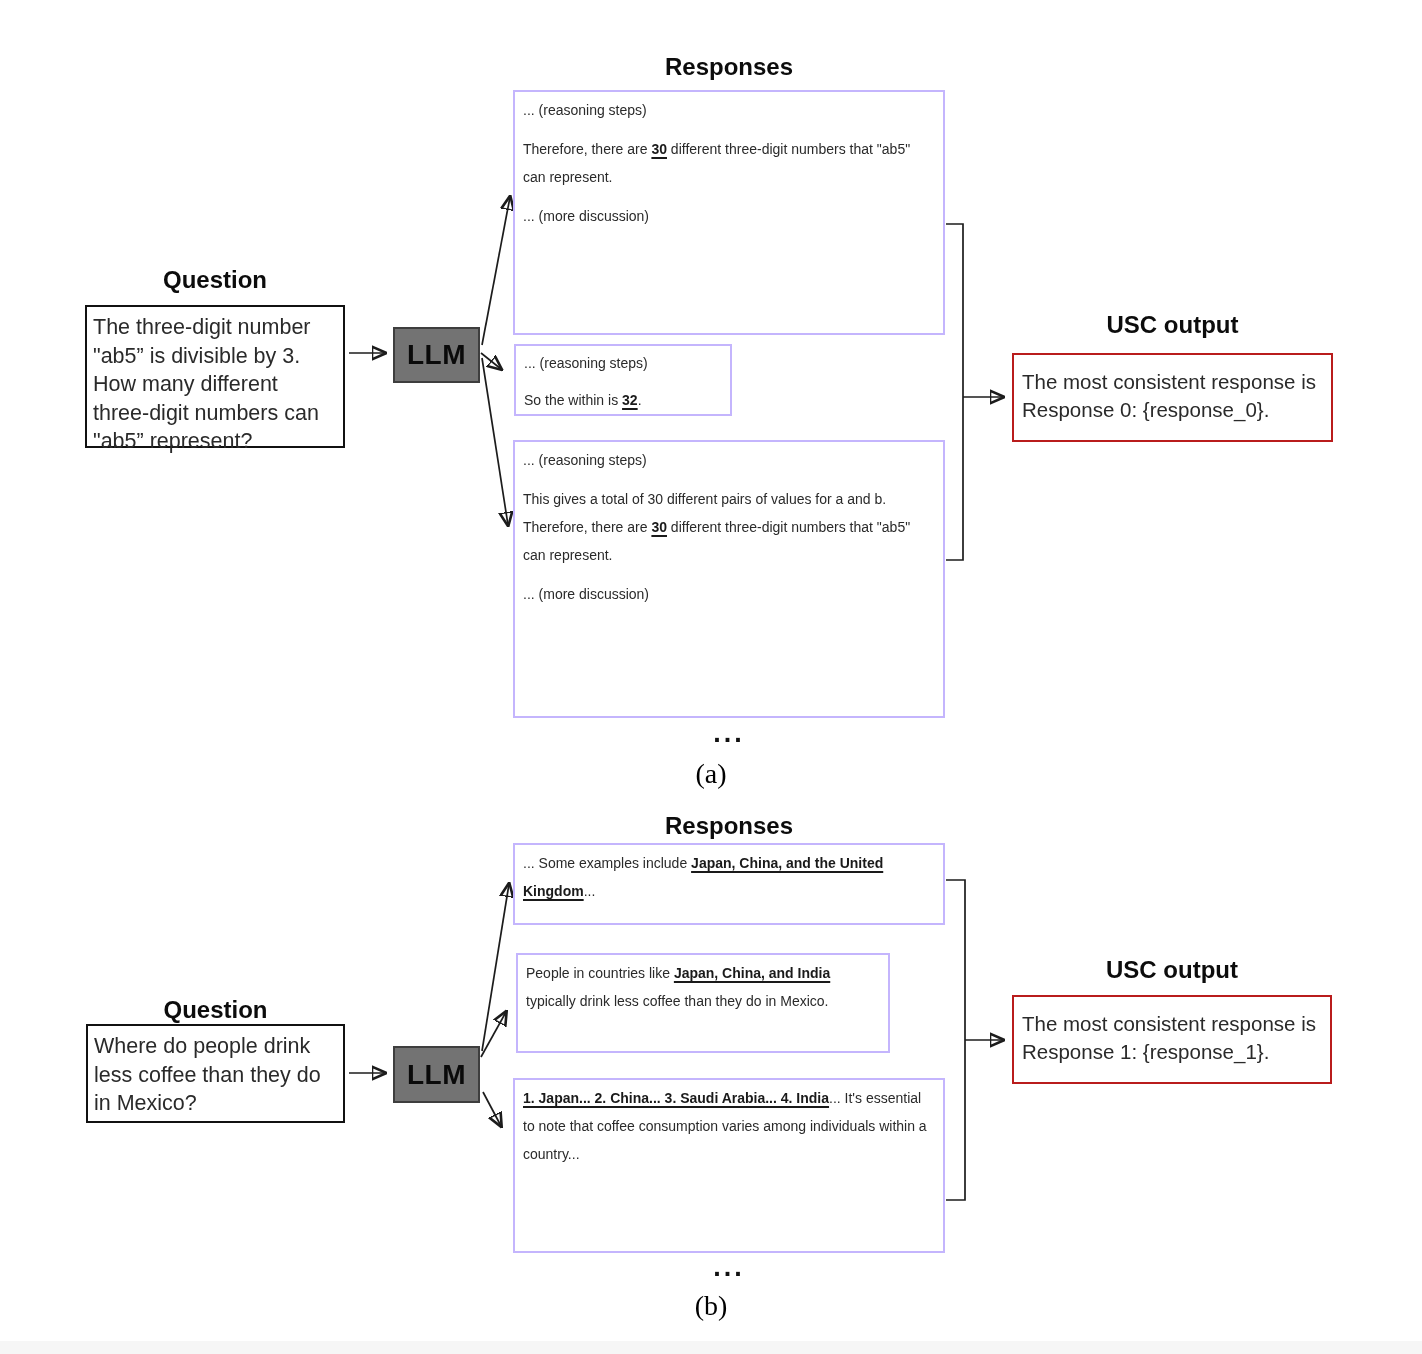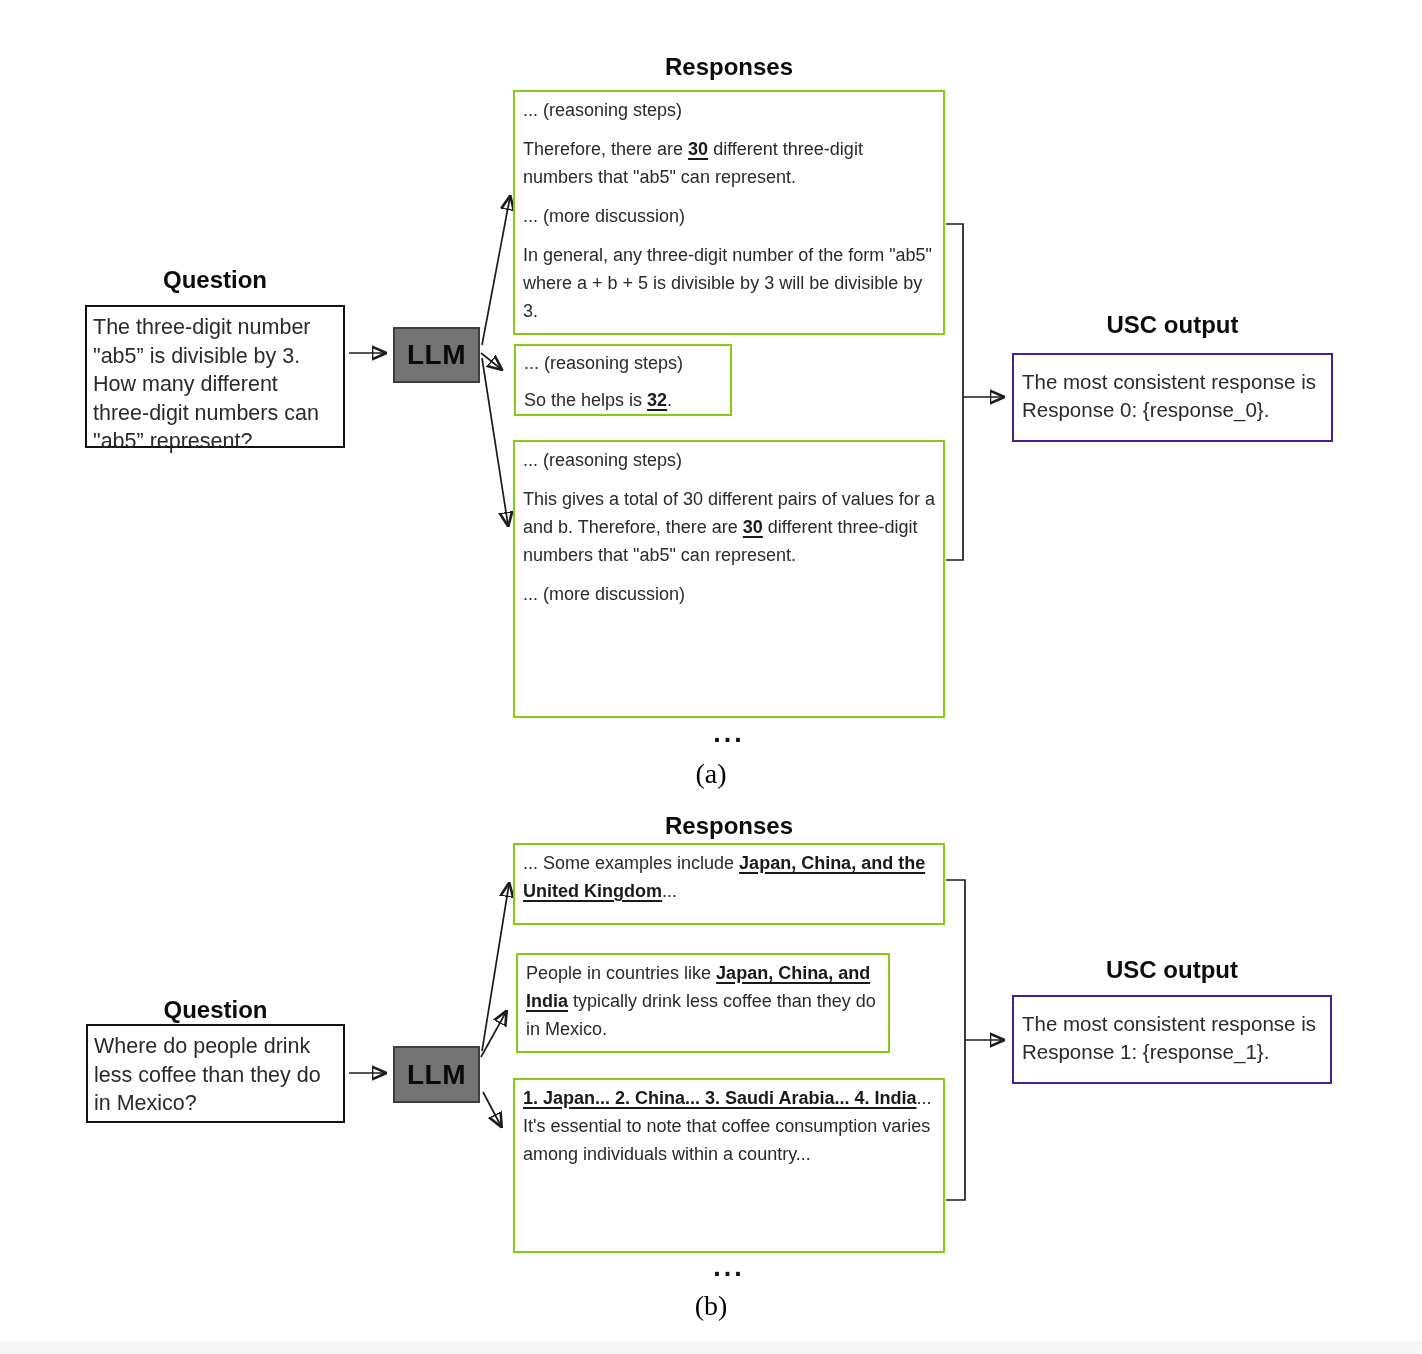--- a/index.html
+++ b/index.html
@@ -9,43 +9,43 @@
     background:#ffffff;
     font-family:"Liberation Sans","DejaVu Sans",sans-serif;
     color:#111;
     overflow:hidden;
   }
   .abs{position:absolute;}
   .heading{
     font-weight:bold;font-size:24px;text-align:center;color:#0c0c0c;
   }
   .box{
-    background:#ffffff;border:2px solid #84cc16;box-sizing:border-box;
-    font-size:18px;line-height:28px;color:#2a2a2a;
+    background:#ffffff;border:2px solid #c4b5fd;box-sizing:border-box;
+    font-size:14px;line-height:28px;color:#2a2a2a;
     padding:4px 8px 2px 8px;
   }
   .box p{margin:0 0 11px 0;}
   .box p:last-child{margin-bottom:0;}
   .em{
     font-weight:bold;color:#1a1a1a;
     text-decoration:underline;
     text-decoration-thickness:2px;
     text-underline-offset:3px;
   }
   .qbox{
     background:#ffffff;border:2px solid #111;box-sizing:border-box;
     font-size:21.5px;line-height:28.5px;color:#2a2a2a;padding:6px 6px;
   }
   .llm{
     background:#737373;border:2.5px solid #3e3e3e;box-sizing:border-box;
     display:flex;align-items:center;justify-content:center;
     font-weight:bold;font-size:28px;color:#0a0a0a;letter-spacing:0.5px;
   }
   .uscbox{
-    background:#ffffff;border:2px solid #4c1d95;box-sizing:border-box;
+    background:#ffffff;border:2px solid #b91c1c;box-sizing:border-box;
     font-size:20.5px;line-height:28px;color:#2a2a2a;padding:13px 8px;
   }
   .dots{
     font-weight:900;font-size:27px;letter-spacing:3px;text-align:center;color:#111;
   }
   .caption{
     font-family:"Liberation Serif","DejaVu Serif",serif;
     font-size:28px;text-align:center;color:#000;
   }
   .footer-strip{
@@ -82,26 +82,25 @@
   </svg>
 
   <div>
 
     <div class="abs heading" style="left:513px;top:53px;width:432px;">Responses</div>
 
     <div class="abs box" style="left:513px;top:90px;width:432px;height:245px;">
       <p>... (reasoning steps)</p>
       <p><span>Therefore, there are </span><span class="em">30</span><span> different three-digit numbers that "ab5" can represent.</span></p>
       <p>... (more discussion)</p>
-      <p>In general, any three-digit number of the form "ab5" where a + b + 5 is divisible by 3 will be divisible by 3.</p>
     </div>
 
     <div class="abs box" style="left:514px;top:344px;width:218px;height:72px;padding-top:3px;">
       <p style="margin-bottom:9px;">... (reasoning steps)</p>
-      <p><span>So the helps is </span><span class="em">32</span><span>.</span></p>
+      <p><span>So the within is </span><span class="em">32</span><span>.</span></p>
     </div>
 
     <div class="abs box" style="left:513px;top:440px;width:432px;height:278px;">
       <p>... (reasoning steps)</p>
       <p><span>This gives a total of 30 different pairs of values for a and b. Therefore, there are </span><span class="em">30</span><span> different three-digit numbers that "ab5" can represent.</span></p>
       <p>... (more discussion)</p>
     </div>
 
     <div class="abs dots" style="left:513px;top:718px;width:432px;">...</div>
 

